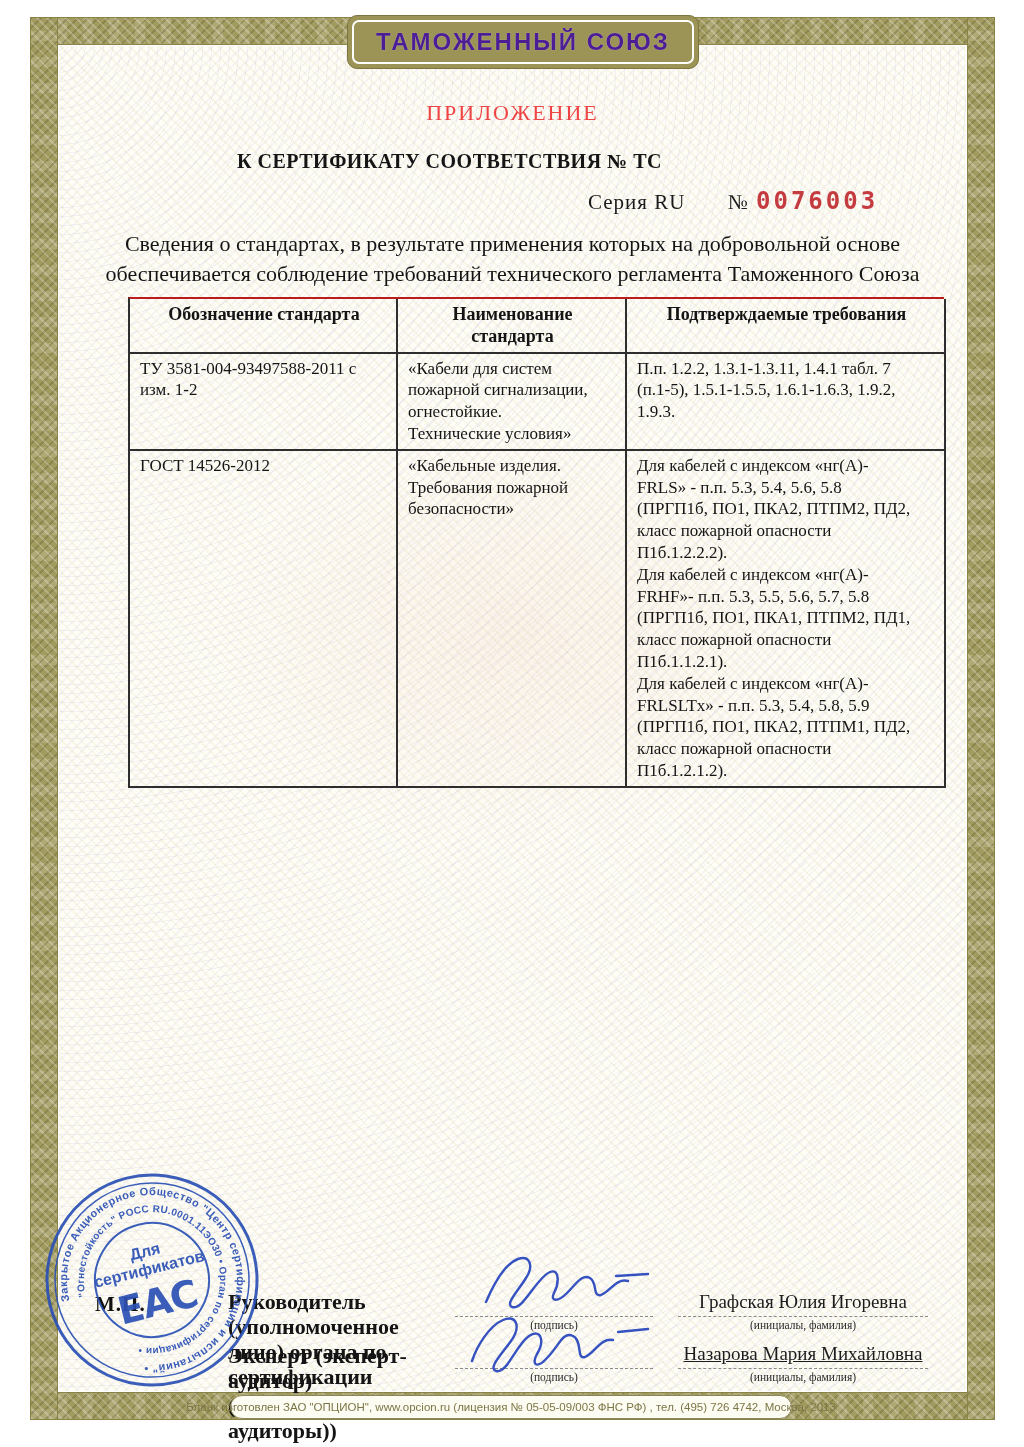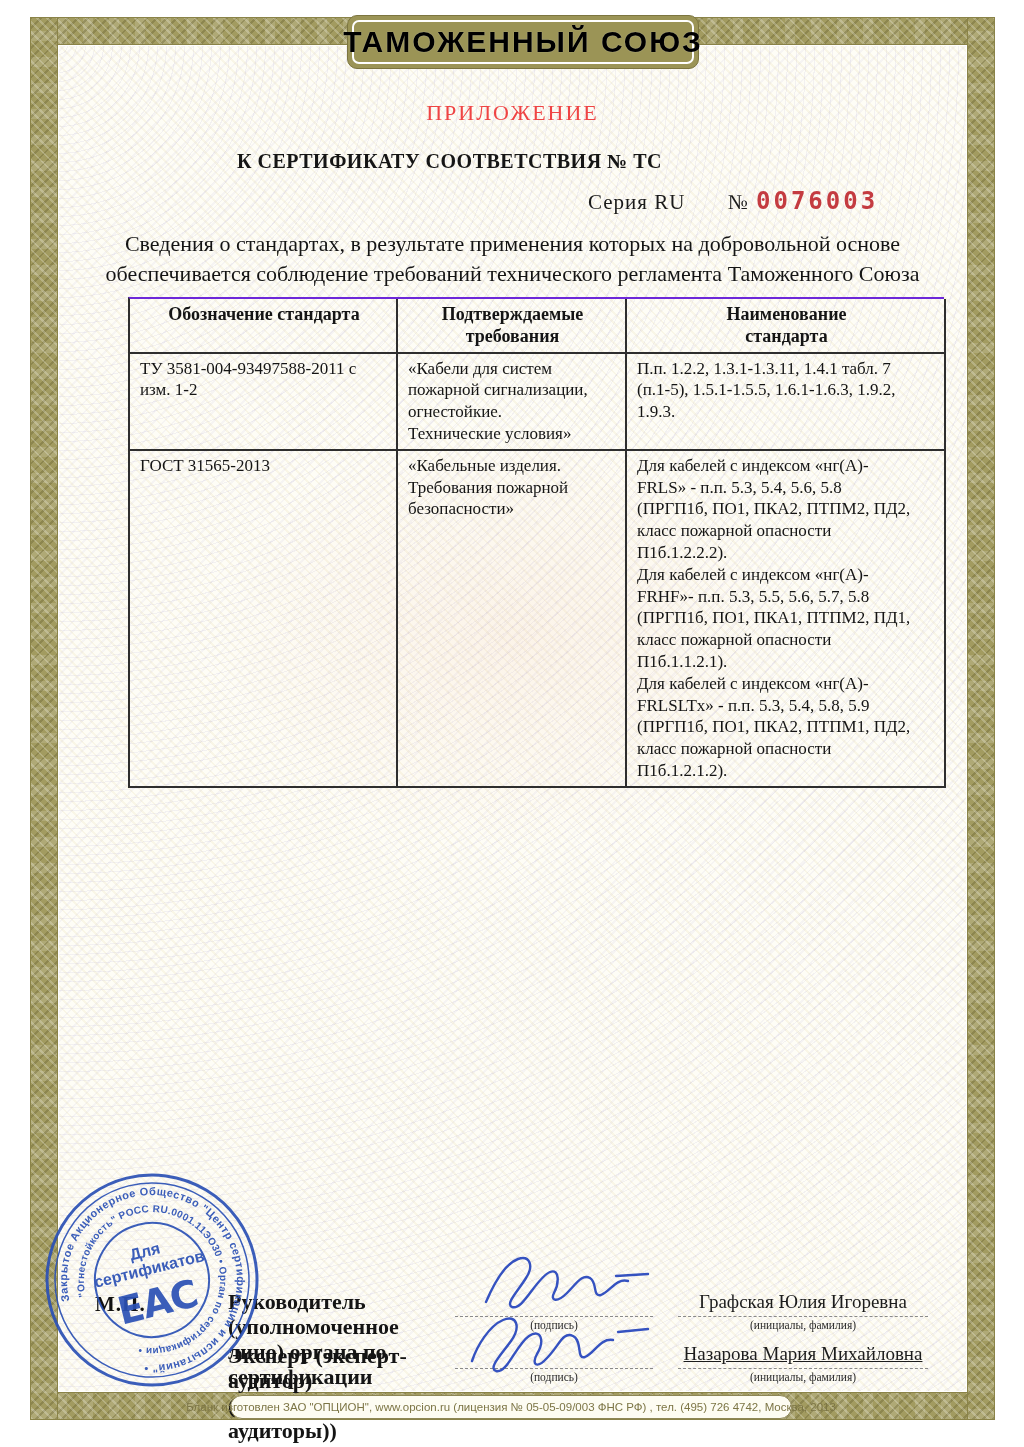--- a/index.html
+++ b/index.html
@@ -45,21 +45,21 @@
     position:absolute; left:347px; top:15px; width:352px; height:54px;
     background:#9b9456; border:1px solid #7c7540; border-radius:10px;
     padding:4px; z-index:5;
   }
   .banner-inner {
     width:100%; height:100%; border:2px solid #ffffff; border-radius:7px;
     display:flex; align-items:center; justify-content:center;
   }
   .banner-text {
     font-family:"Liberation Sans", sans-serif; font-weight:bold;
-    font-size:30px; color:#000000; letter-spacing:2px; white-space:nowrap;
+    font-size:24px; color:#4c1d95; letter-spacing:2px; white-space:nowrap;
     text-shadow:0 0 1px rgba(255,255,255,0.6);
   }
   
   .doc-title {
     position:absolute; left:58px; top:100px; width:909px; text-align:center;
     font-weight:normal; font-size:22px; letter-spacing:2px; color:#ef4444;
   }
   .subtitle {
     position:absolute; left:237px; top:150px;
     font-weight:bold; font-size:20px; color:#151515; letter-spacing:0.5px;
@@ -78,21 +78,21 @@
   }
   .intro {
     position:absolute; left:77px; top:229px; width:871px; text-align:center;
     font-weight:normal; font-size:22px; line-height:30px; color:#141414;
     white-space:pre-line;
   }
   
   .tbl {
     position:absolute; left:128px; top:297px; width:816px;
     display:grid; grid-template-columns:268px 229px 319px;
-    border-top:2px solid #6d28d9; border-left:2px solid #2e2e2e;
+    border-top:2px solid #b91c1c; border-left:2px solid #2e2e2e;
     background:transparent;
   }
   .cell {
     border-right:2px solid #2e2e2e; border-bottom:2px solid #2e2e2e;
     font-size:17px; line-height:21.8px; color:#141414;
     padding:4px 8px 4px 10px; white-space:pre-line;
   }
   .cell.head {
     font-weight:bold; text-align:center; font-size:18px;
     display:flex; align-items:flex-start; justify-content:center;
@@ -156,35 +156,35 @@
   <div class="subtitle">К СЕРТИФИКАТУ СООТВЕТСТВИЯ  № ТС</div>
   <div class="series-label">Серия RU</div>
   <div class="numero-sign">№</div>
   <div class="serial-number">0076003</div>
 
   <div class="intro">Сведения о стандартах, в результате применения которых на добровольной основе
 обеспечивается соблюдение требований технического регламента Таможенного Союза</div>
 
   <div class="tbl">
     <div class="cell head">Обозначение стандарта</div>
-    <div class="cell head">Подтверждаемые требования</div>
     <div class="cell head">Наименование
 стандарта</div>
+    <div class="cell head">Подтверждаемые требования</div>
 
     <div class="cell r1">ТУ 3581-004-93497588-2011 с
 изм. 1-2</div>
     <div class="cell r1">«Кабели для систем
 пожарной сигнализации,
 огнестойкие.
 Технические условия»</div>
     <div class="cell r1">П.п. 1.2.2, 1.3.1-1.3.11, 1.4.1 табл. 7
 (п.1-5), 1.5.1-1.5.5, 1.6.1-1.6.3, 1.9.2,
 1.9.3.</div>
 
-    <div class="cell r2">ГОСТ 31565-2013</div>
+    <div class="cell r2">ГОСТ 14526-2012</div>
     <div class="cell r2">«Кабельные изделия.
 Требования пожарной
 безопасности»</div>
     <div class="cell r2">Для кабелей с индексом «нг(А)-
 FRLS» - п.п. 5.3, 5.4, 5.6, 5.8
 (ПРГП1б, ПО1, ПКА2, ПТПМ2, ПД2,
 класс пожарной опасности
 П1б.1.2.2.2).
 Для кабелей с индексом «нг(А)-
 FRHF»- п.п. 5.3, 5.5, 5.6, 5.7, 5.8

